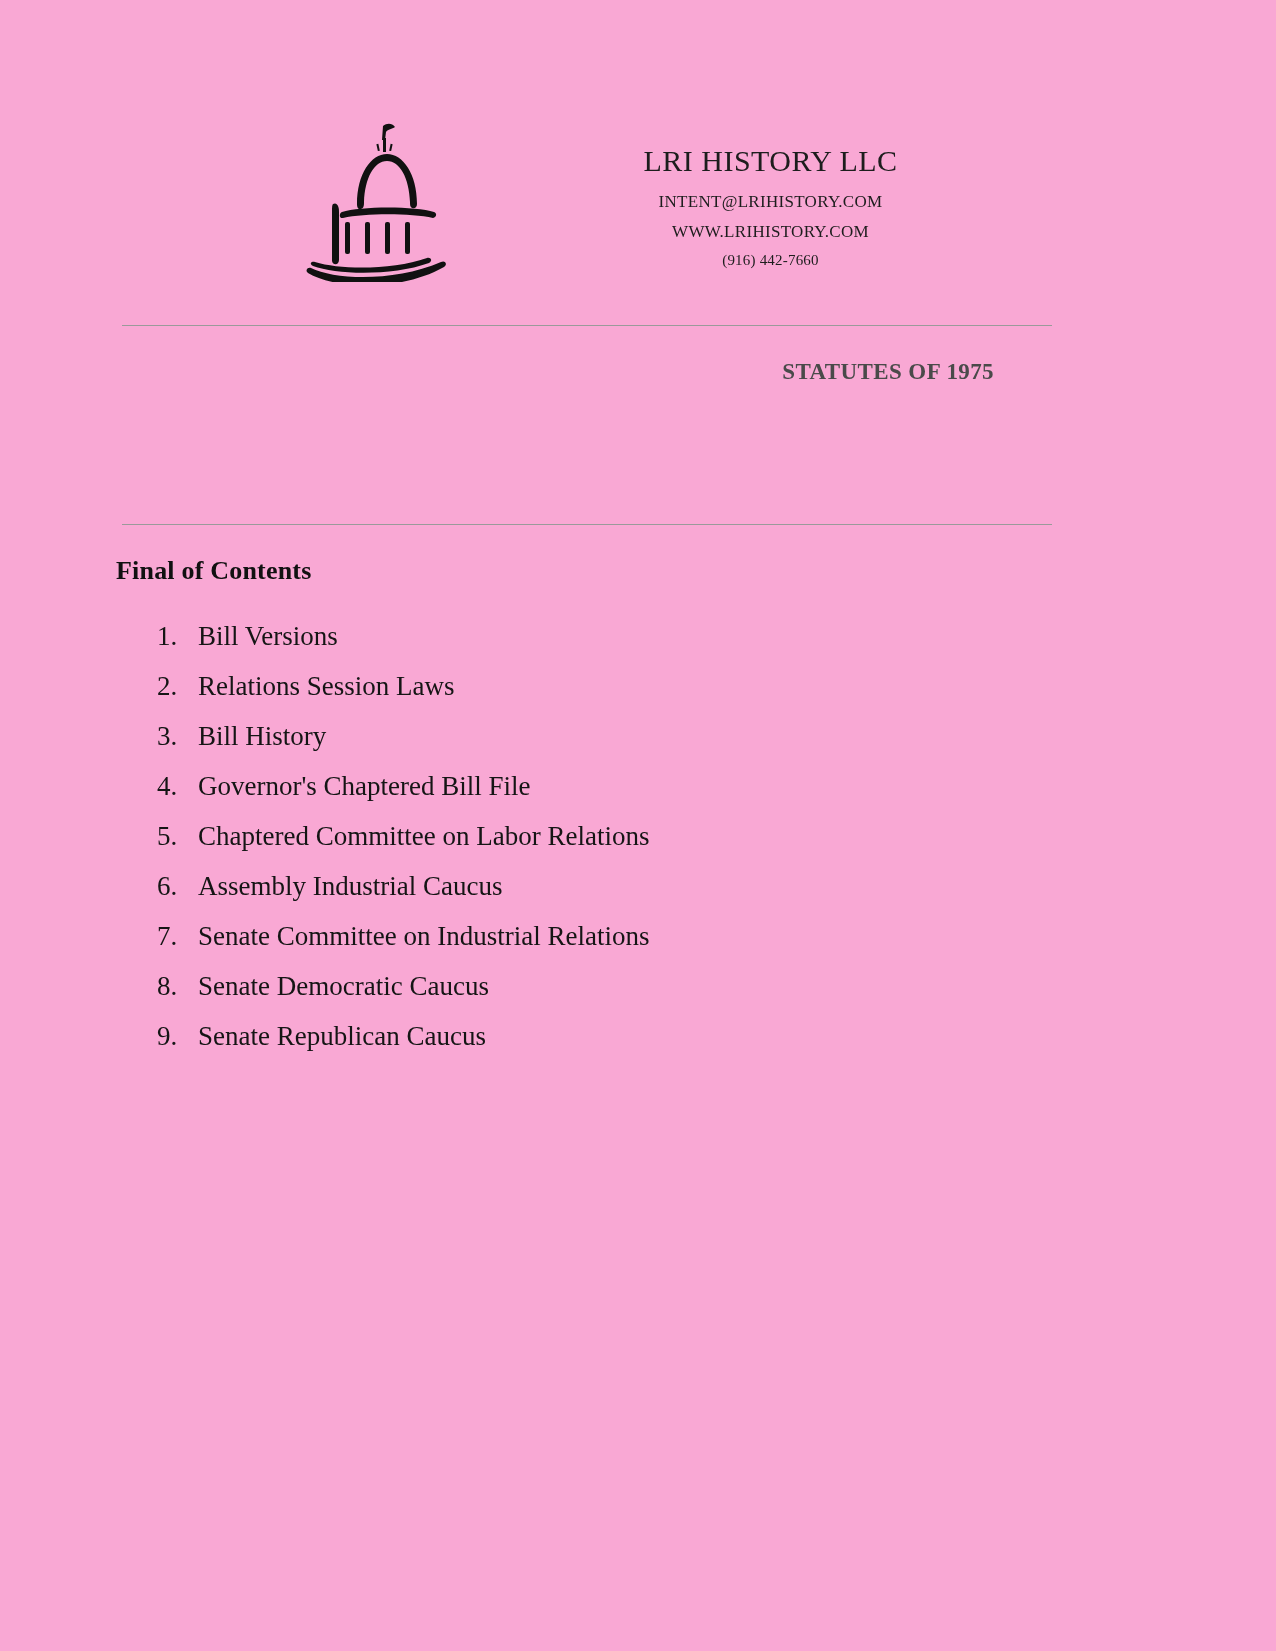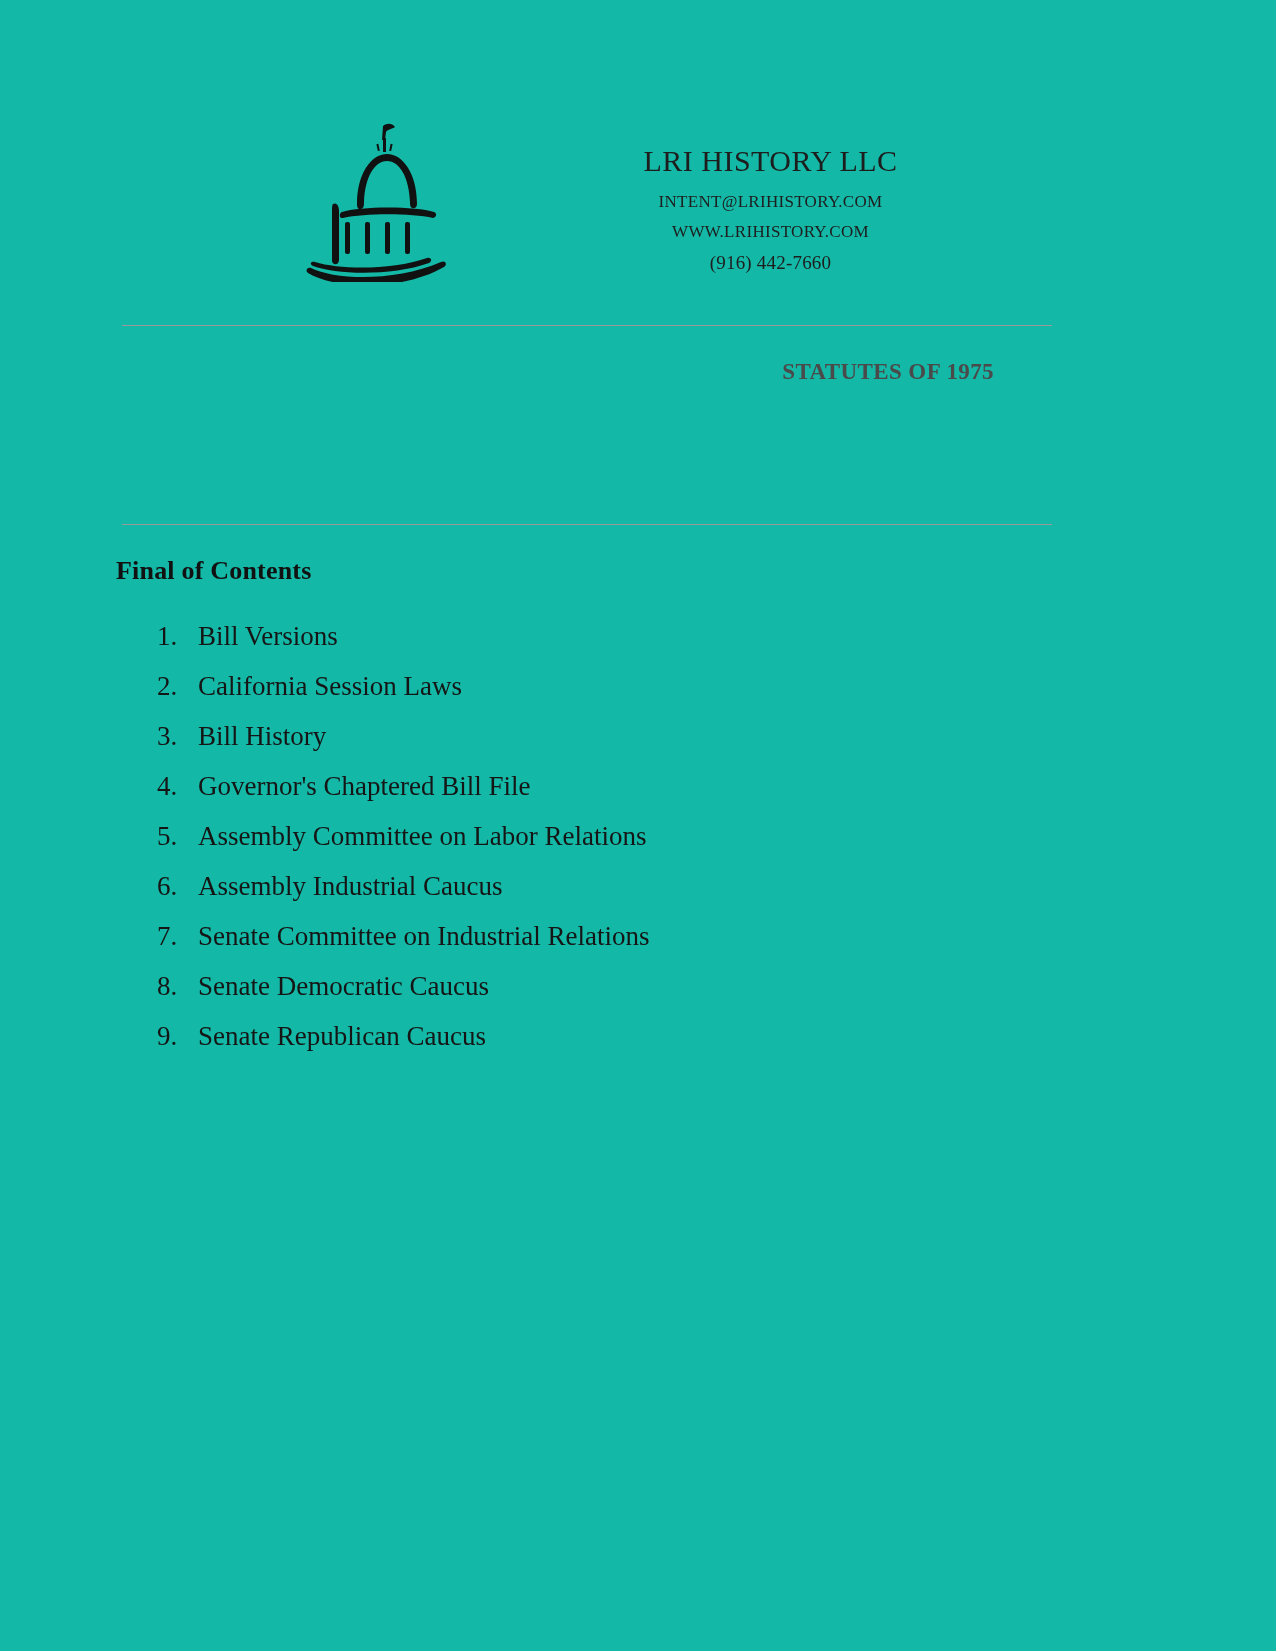--- a/index.html
+++ b/index.html
@@ -4,21 +4,21 @@
 <style>
   html, body {
     margin: 0;
     padding: 0;
     background: #ffffff;
   }
   .page {
     position: relative;
     width: 1276px;
     height: 1651px;
-    background: #14b8a6;
+    background: #f9a8d4;
     font-family: "Liberation Serif", serif;
     color: #1a1a1a;
     box-sizing: border-box;
     overflow: hidden;
   }
 
   
   .letterhead {
     position: absolute;
     top: 112px;
@@ -51,21 +51,21 @@
     font-family: "Liberation Serif", serif;
     margin-bottom: 14px;
   }
   .contact-line {
     font-size: 17px;
     letter-spacing: 0.3px;
     color: #1d1d1d;
     margin-bottom: 10px;
   }
   .contact-phone {
-    font-size: 19px;
+    font-size: 15px;
     letter-spacing: 0.2px;
     color: #1d1d1d;
   }
 
   
   .rule {
     position: absolute;
     left: 122px;
     width: 930px;
     border-top: 1px solid #9a9a9a;
@@ -163,23 +163,23 @@
   <div class="title-block">
     <div>STATUTES OF 1975</div>
   </div>
 
   <div class="rule rule-bottom"></div>
 
   <div class="toc-heading">Final of Contents</div>
 
   <ol class="toc-list">
     <li>Bill Versions</li>
-    <li>California Session Laws</li>
+    <li>Relations Session Laws</li>
     <li>Bill History</li>
     <li>Governor's Chaptered Bill File</li>
-    <li>Assembly Committee on Labor Relations</li>
+    <li>Chaptered Committee on Labor Relations</li>
     <li>Assembly Industrial Caucus</li>
     <li>Senate Committee on Industrial Relations</li>
     <li>Senate Democratic Caucus</li>
     <li>Senate Republican Caucus</li>
   </ol>
 
 </div>
 
 </body></html>

